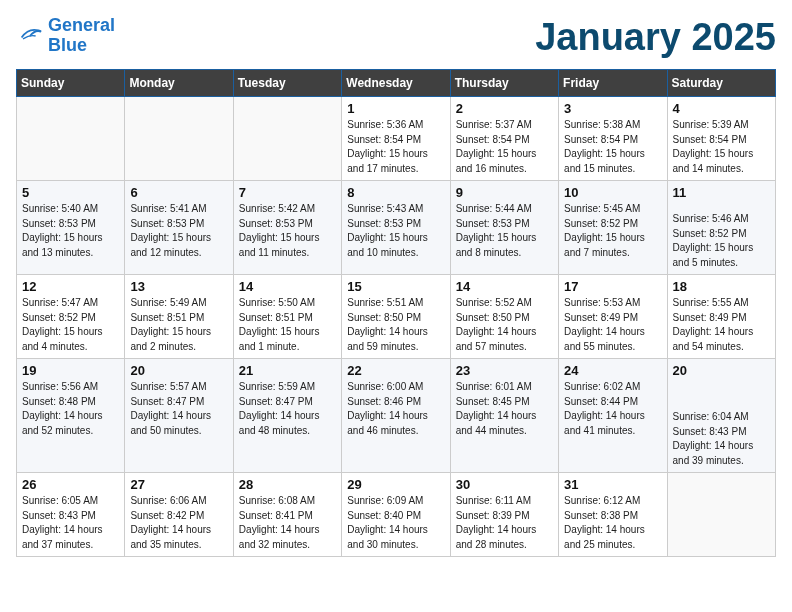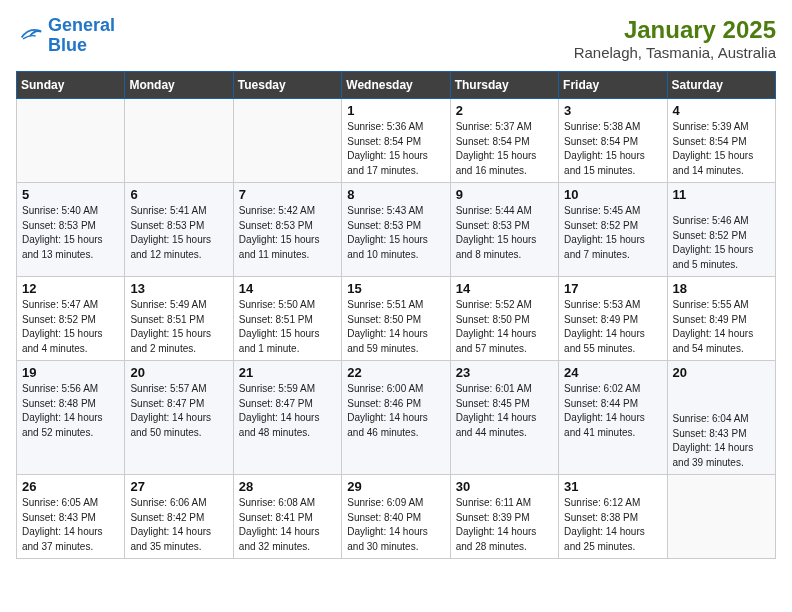--- a/index.html
+++ b/index.html
@@ -31,23 +31,23 @@
       color: #2176c7;
     }
     .logo-bird {
       width: 28px;
       height: 28px;
     }
     .title-block {
       text-align: right;
     }
     .month-title {
-      font-size: 24px;
+      font-size: 38px;
       font-weight: bold;
-      color: #4d7c0f;
+      color: #0c4a6e;
     }
     .location-title {
       font-size: 15px;
       color: #444;
     }
     .calendar {
       width: 100%;
       border-collapse: collapse;
       border: 1px solid #ccc;
     }
@@ -100,21 +100,20 @@
       <path d="M8 22 Q18 8 32 12 Q24 14 20 20 Q28 10 36 14" stroke="#2176c7" stroke-width="2.5" fill="none"></path>
       <path d="M10 24 Q20 18 28 20" stroke="#2176c7" stroke-width="2" fill="none"></path>
     </svg>
     <div class="logo-text">
       <div><span>General</span></div>
       <div><span style="color:#2176c7">Blue</span></div>
     </div>
   </div>
   <div class="title-block">
     <div class="month-title">January 2025</div>
-    <div class="location-title">Ranelagh, Tasmania, Australia</div>
   </div>
 </div>
 
 <table class="calendar">
   <thead>
     <tr>
     <th>Sunday</th>
         <th>Monday</th>
         <th>Tuesday</th>
         <th>Wednesday</th>

